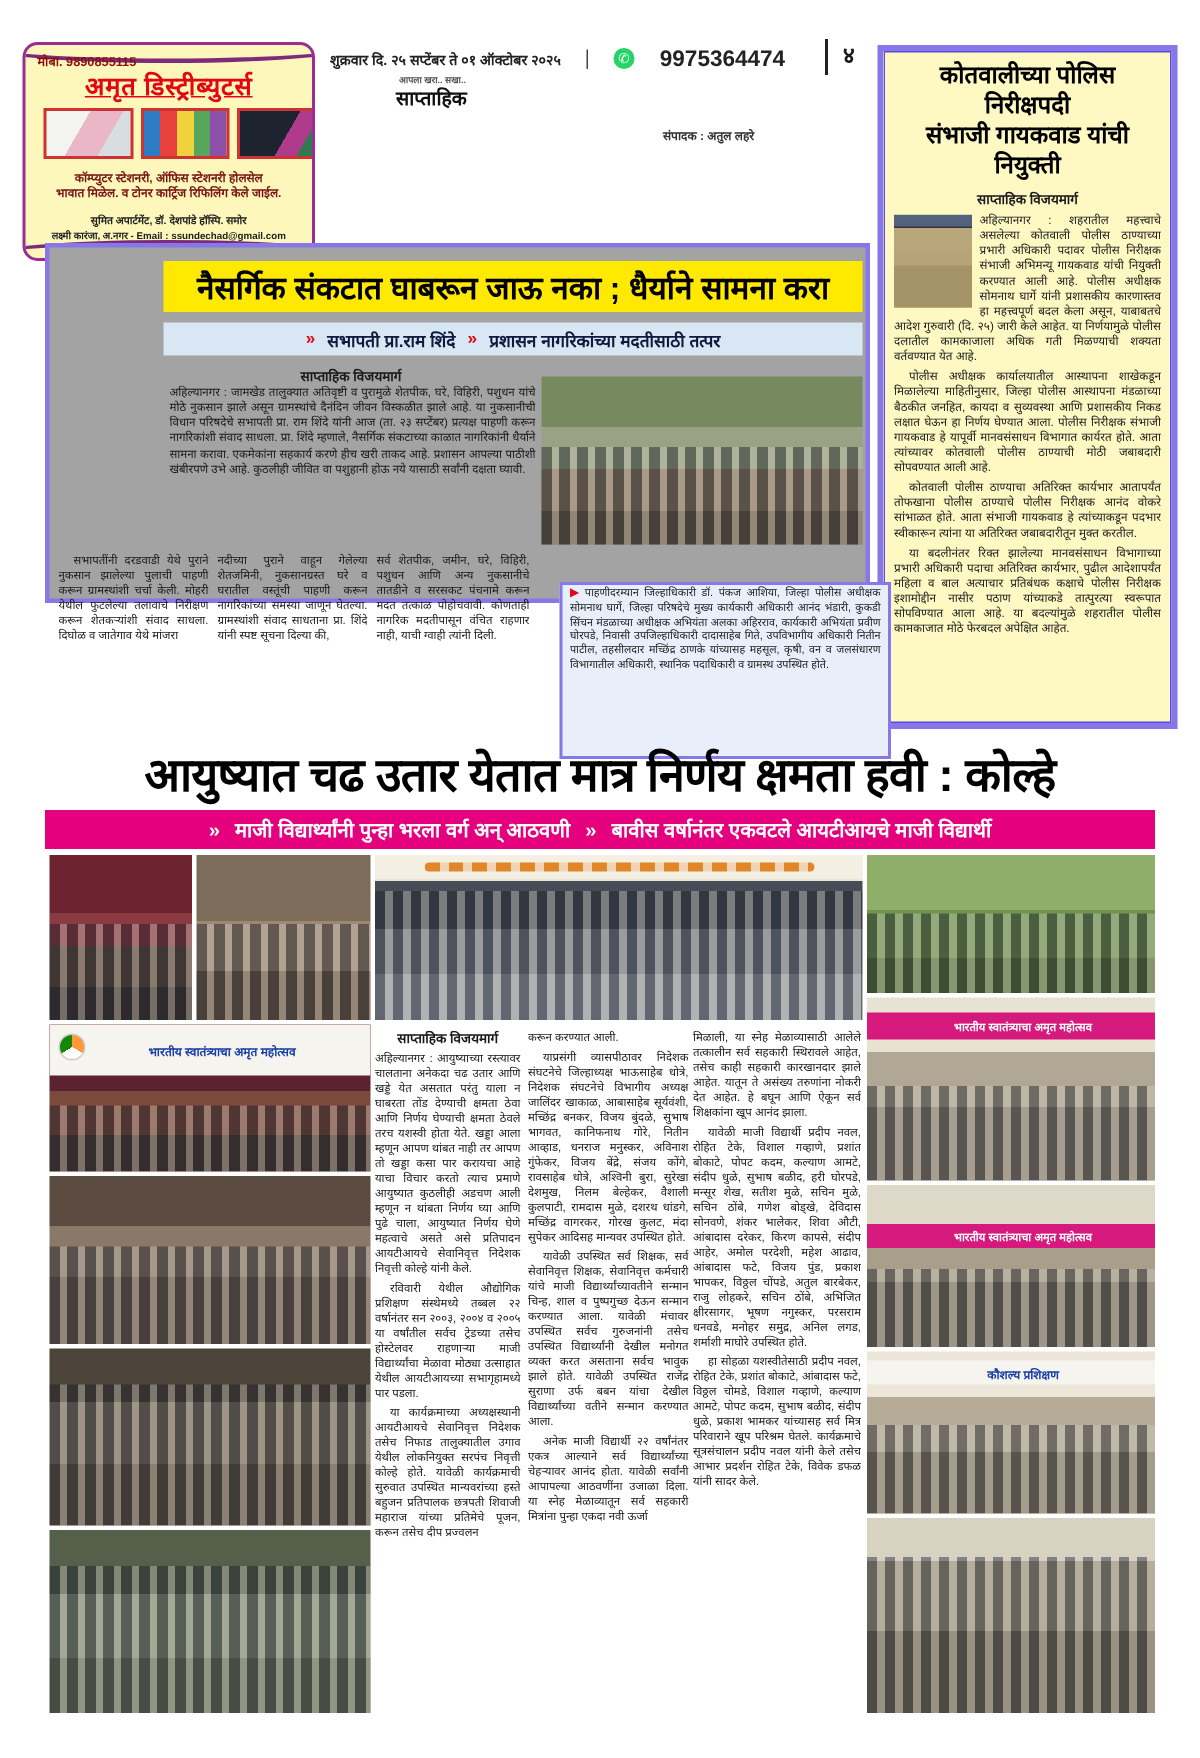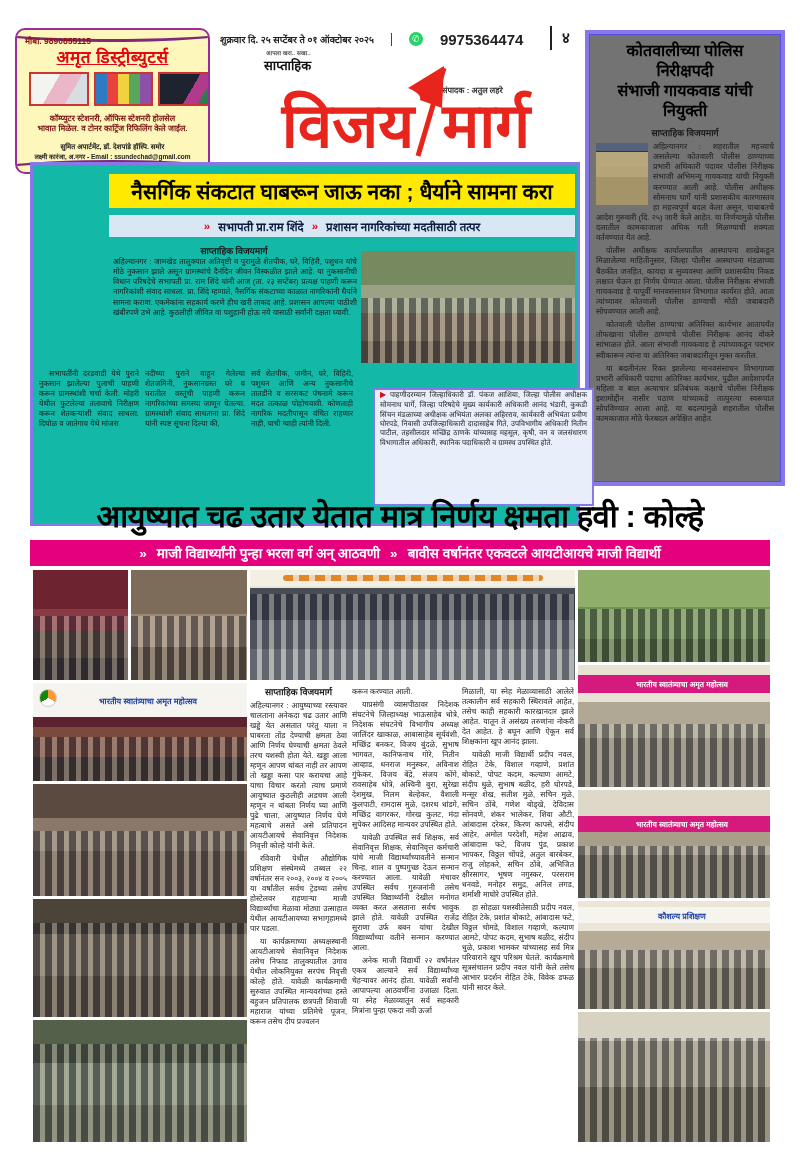--- a/index.html
+++ b/index.html
@@ -49,30 +49,30 @@
   .masthead{left:230px;top:48px;width:352px;height:114px;}
   .tagline{position:absolute;left:36px;top:1px;font-size:6px;color:#555;font-weight:700;}
   .weekly{position:absolute;left:34px;top:8px;font-size:13px;font-weight:700;color:#111;}
   .editor{position:absolute;left:212px;top:36px;font-size:8px;font-weight:700;color:#333;}
   .mast-title{position:absolute;left:0;top:14px;width:100%;display:flex;align-items:flex-end;
     justify-content:center;font-size:62px;font-weight:800;color:var(--red);line-height:.95;}
   .flag-svg{margin:0 -6px -2px -12px;}
 
   
   .police{left:585px;top:30px;width:200px;height:456px;border:4px solid var(--purple);
-    box-shadow:inset 0 0 0 1px #5a4ae0;background:#737373;padding:7px 7px 4px 7px;}
+    box-shadow:inset 0 0 0 1px #5a4ae0;background:#fef9c3;padding:7px 7px 4px 7px;}
   .p-head{font-size:16px;font-weight:800;text-align:center;line-height:1.25;color:#000;}
   .p-byline{text-align:center;font-size:9px;font-weight:800;margin:5px 0 3px 0;}
   .p-body{font-size:7.8px;line-height:1.3;}
   .officer-photo{float:left;width:52px;height:62px;margin:1px 5px 2px 0;
     background:linear-gradient(180deg,#9db3c9 0 12%,#334 12% 15%,#b9a77c 15% 38%,#b6a478 38% 100%);
     box-shadow:inset 0 -28px 0 #a59468, inset 0 8px 0 #53627a;}
 
   
-  .floodbox{left:30px;top:162px;width:550px;height:364px;border:3px solid var(--purple);background:#14b8a6;}
+  .floodbox{left:30px;top:162px;width:550px;height:240px;border:3px solid var(--purple);background:#a3a3a3;}
   .f-headbar{position:absolute;left:76px;top:9px;width:466px;height:34px;background:var(--yellow);
     display:flex;align-items:center;justify-content:center;font-size:21px;font-weight:800;color:#000;}
   .f-kicker{position:absolute;left:76px;top:50px;width:466px;height:22px;background:var(--kickerbg);
     display:flex;align-items:center;justify-content:center;gap:8px;font-size:11.5px;font-weight:800;color:#0d1b3e;}
   .chev{color:#e30613;font-weight:800;}
   .f-byline{position:absolute;left:80px;top:79px;width:242px;text-align:center;
     font-size:9px;font-weight:800;}
   .f-lead{position:absolute;left:80px;top:92px;width:244px;height:106px;font-size:7.7px;line-height:1.32;}
   .f-photo{position:absolute;left:328px;top:86px;width:214px;height:112px;
     background:linear-gradient(180deg,#77895f 0 30%,#9aa184 30% 55%,#8c7c63 55% 80%,#6b5c48 80%);}
@@ -135,28 +135,20 @@
     <div class="ad-l1">कॉम्प्युटर स्टेशनरी, ऑफिस स्टेशनरी होलसेल</div>
     <div class="ad-l2">भावात मिळेल. व टोनर कार्ट्रिज रिफिलिंग केले जाईल.</div>
     <div class="ad-a1">सुमित अपार्टमेंट, डॉ. देशपांडे हॉस्पि. समोर</div>
     <div class="ad-a2">लक्ष्मी कारंजा, अ.नगर - Email : ssundechad@gmail.com</div>
   </div>
 
   <div class="abs masthead">
     <div class="tagline">आपला खरा.. सखा..</div>
     <div class="weekly">साप्ताहिक</div>
     <div class="editor">संपादक : अतुल लहरे</div>
-    <div class="mast-title">
-      <span>विजय</span>
-      <svg class="flag-svg" width="46" height="96" viewBox="0 0 46 96">
-        <line x1="42" y1="6" x2="16" y2="94" stroke="#e8251d" stroke-width="5"></line>
-        <path d="M42 4 L6 26 Q20 32 18 38 L40 46 Z" fill="#e8251d"></path>
-      </svg>
-      <span>मार्ग</span>
-    </div>
   </div>
 
   <div class="abs police">
     <div class="p-head">कोतवालीच्या पोलिस निरीक्षपदी</div>
     <div class="p-head">संभाजी गायकवाड यांची नियुक्ती</div>
     <div class="p-byline">साप्ताहिक विजयमार्ग</div>
     <div class="p-body just clip" style="height:352px;">
       <span class="officer-photo"></span>
       <p class="noind">अहिल्यानगर : शहरातील महत्त्वाचे असलेल्या कोतवाली पोलीस ठाण्याच्या प्रभारी अधिकारी पदावर पोलीस निरीक्षक संभाजी अभिमन्यू गायकवाड यांची नियुक्ती करण्यात आली आहे. पोलीस अधीक्षक सोमनाथ घार्गे यांनी प्रशासकीय कारणास्तव हा महत्त्वपूर्ण बदल केला असून, याबाबतचे आदेश गुरुवारी (दि. २५) जारी केले आहेत. या निर्णयामुळे पोलीस दलातील कामकाजाला अधिक गती मिळण्याची शक्यता वर्तवण्यात येत आहे.</p>
       <p>पोलीस अधीक्षक कार्यालयातील आस्थापना शाखेकडून मिळालेल्या माहितीनुसार, जिल्हा पोलीस आस्थापना मंडळाच्या बैठकीत जनहित, कायदा व सुव्यवस्था आणि प्रशासकीय निकड लक्षात घेऊन हा निर्णय घेण्यात आला. पोलीस निरीक्षक संभाजी गायकवाड हे यापूर्वी मानवसंसाधन विभागात कार्यरत होते. आता त्यांच्यावर कोतवाली पोलीस ठाण्याची मोठी जबाबदारी सोपवण्यात आली आहे.</p>

